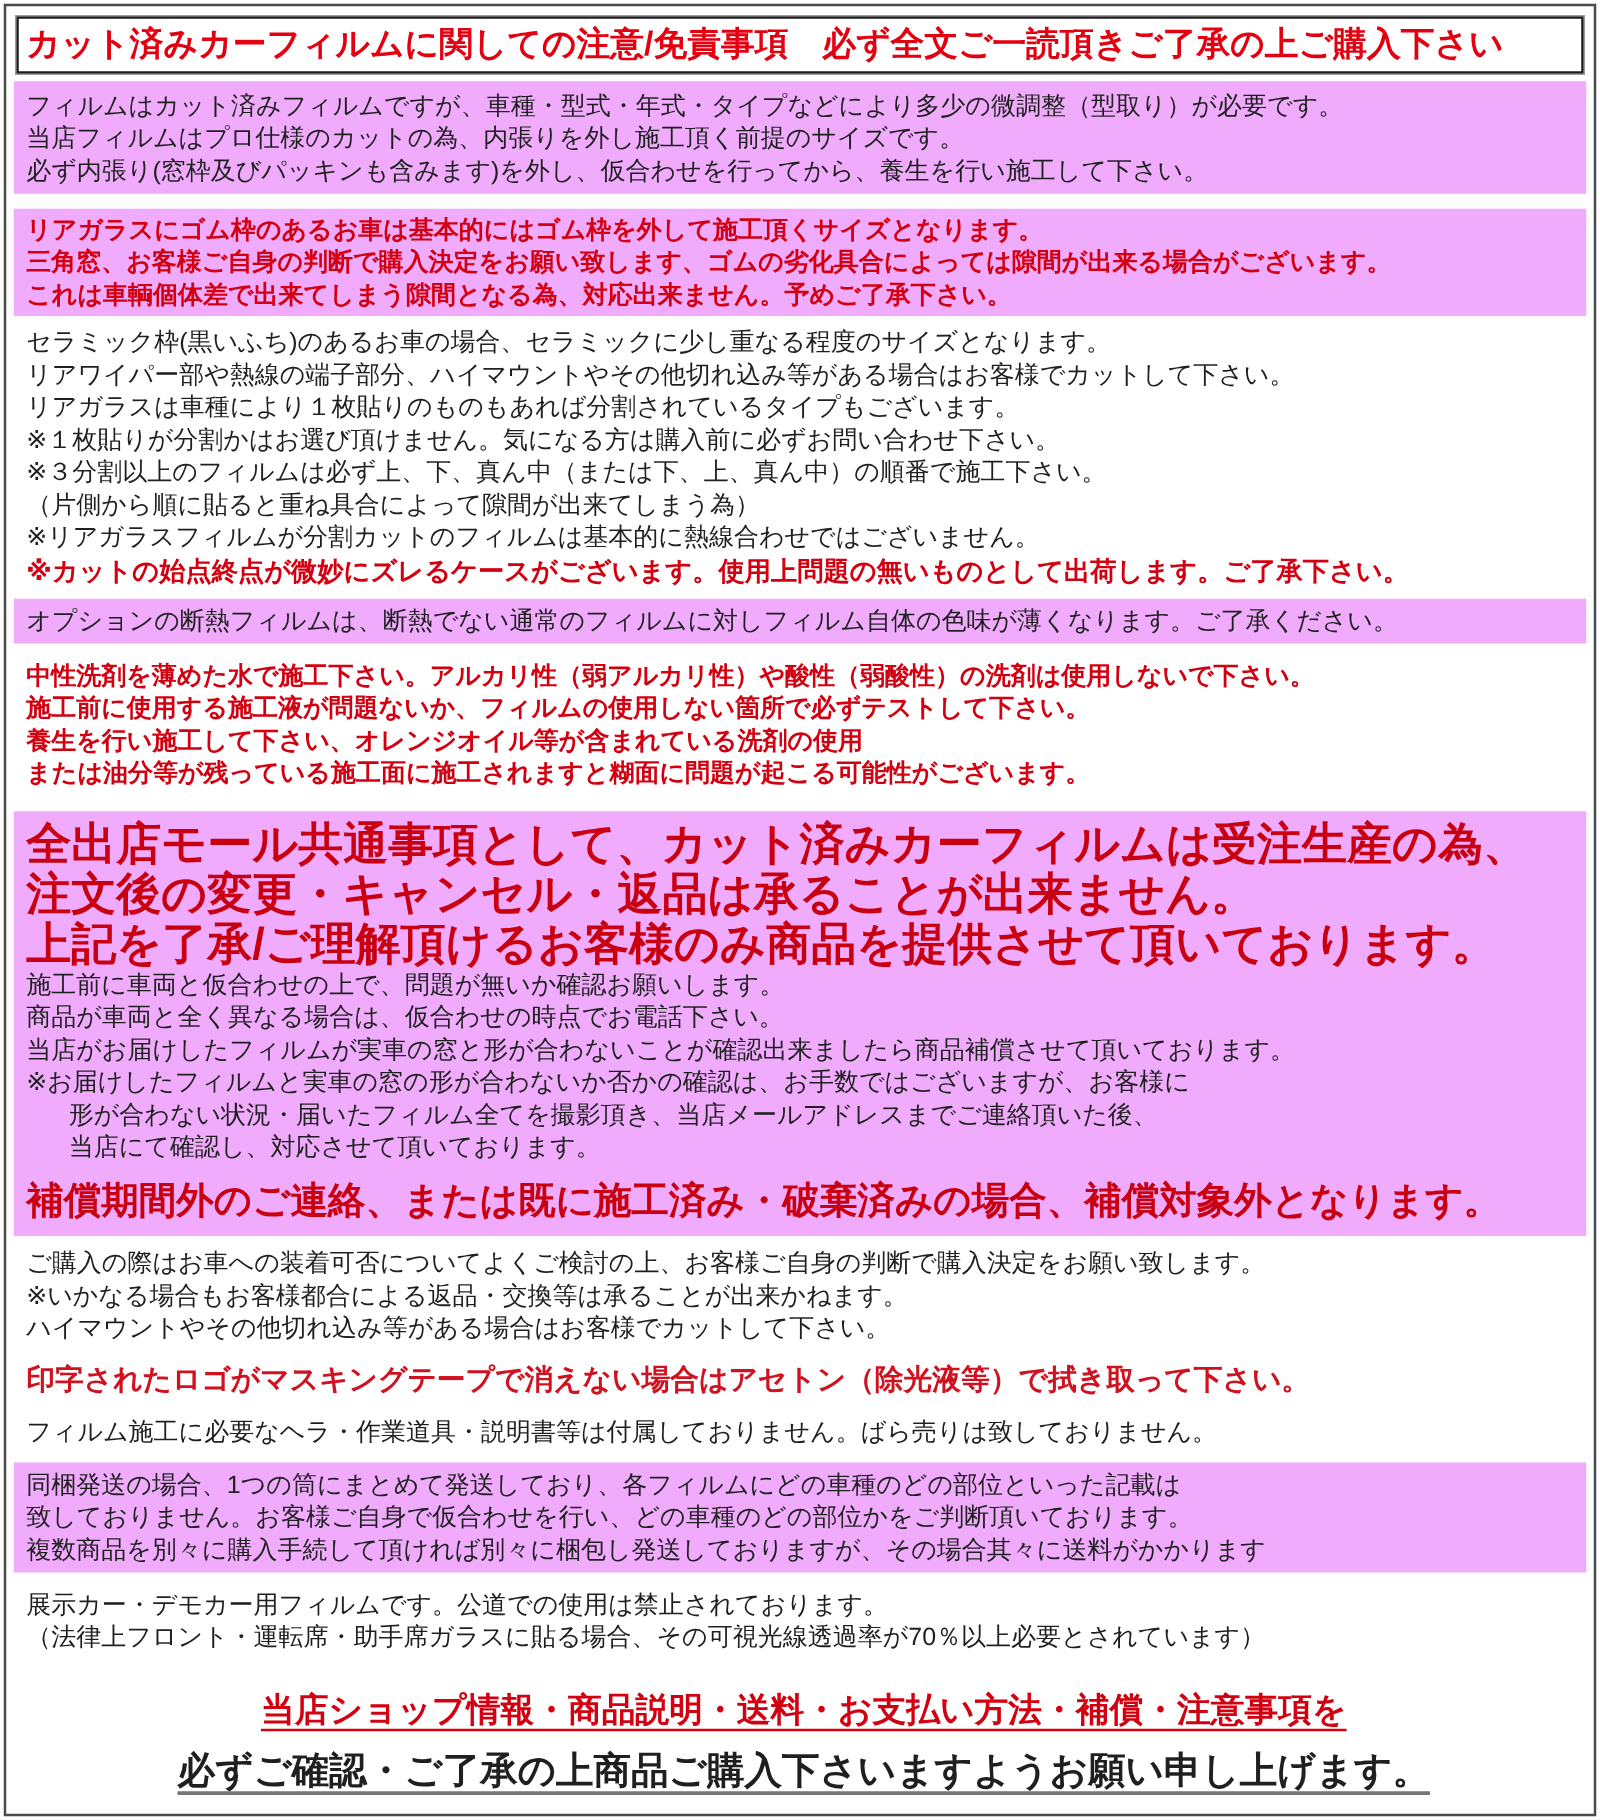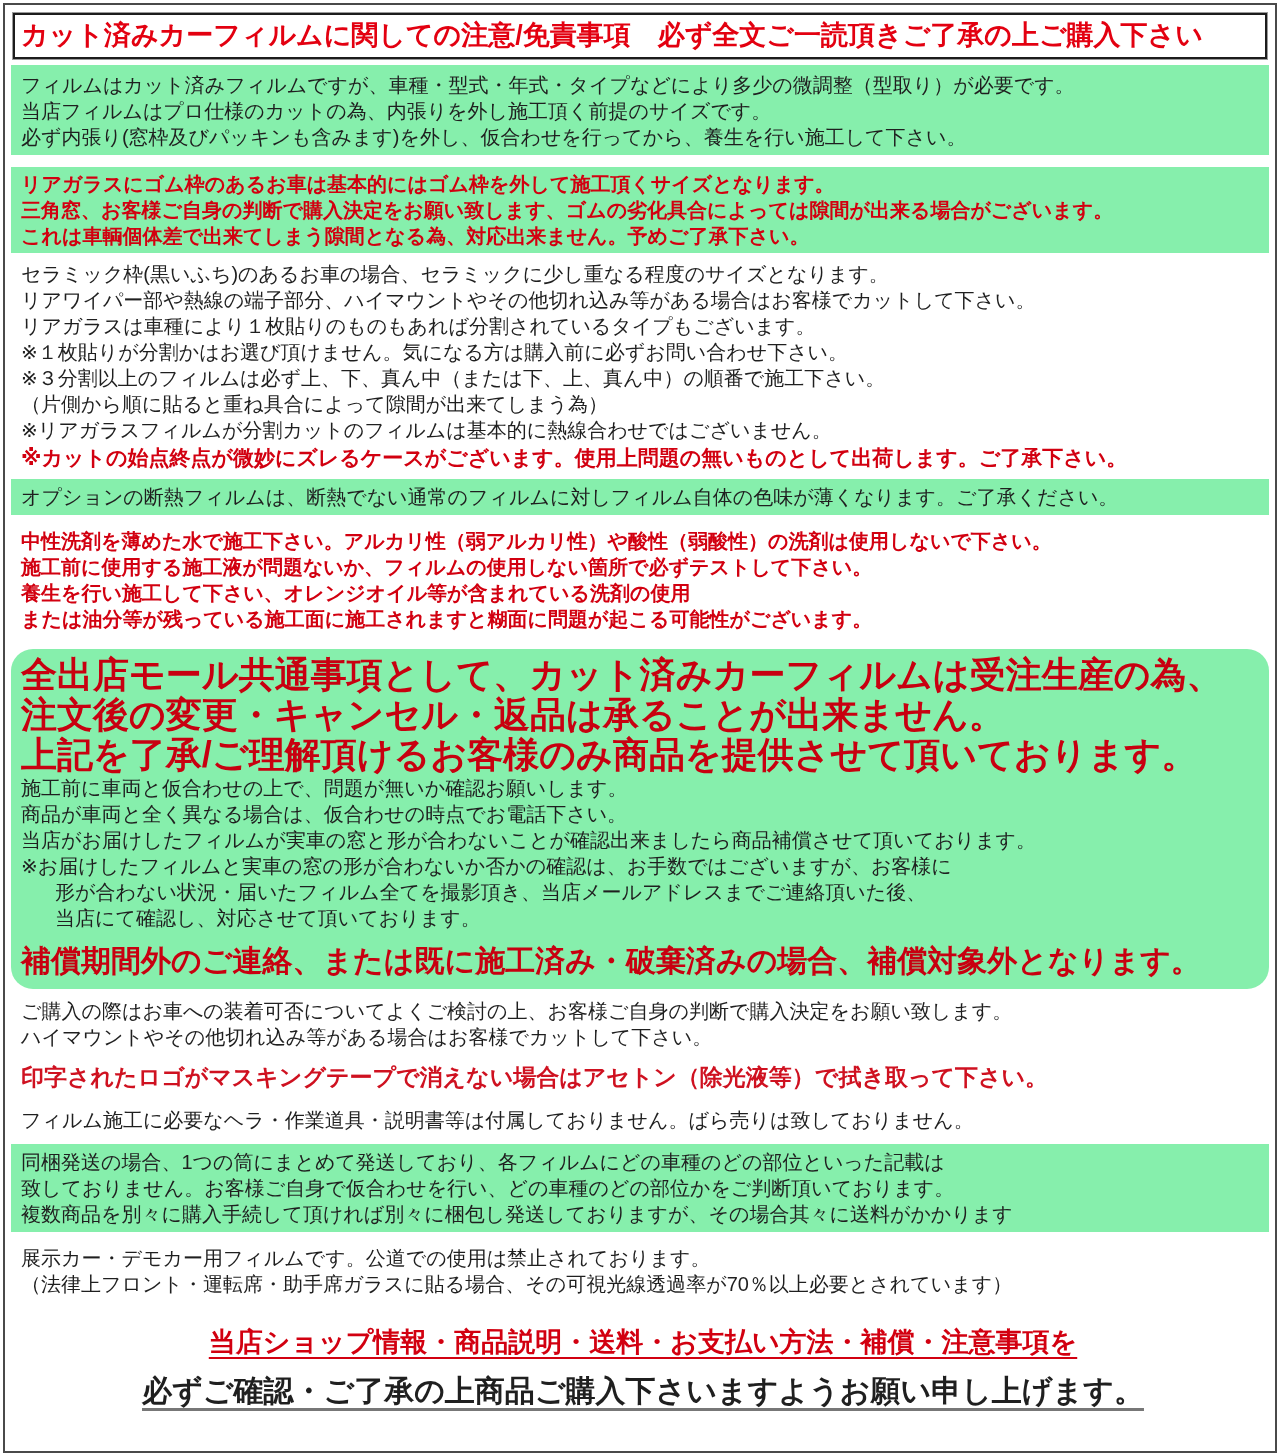--- a/index.html
+++ b/index.html
@@ -8,42 +8,42 @@
   .page{box-sizing:border-box;width:1274px;height:1450px;margin:3px;
         border:2px solid #4a4a4a;background:#ffffff;padding:4px 6px;}
   
   .title-box{box-sizing:border-box;margin:4px 2px 0 2px;border:2px solid #1c1c1c;
              outline:1px solid #9a9a9a;background:#ffffff;padding:5px 8px 5px 6px;
              height:46px;display:flex;align-items:center;}
   .title-box .t{font-size:27px;font-weight:bold;color:#e30010;white-space:nowrap;
                 letter-spacing:0;line-height:1.1;text-align:right;}
   
   .section{box-sizing:border-box;padding:4px 4px 4px 10px;}
-  .bg-pink{background:#86efac;}
+  .bg-pink{background:#f0abfc;}
   .bg-white{background:#ffffff;}
   .t{white-space:nowrap;}
   .t-body-black{font-size:20px;line-height:26px;color:#1f1f1f;}
   .t-body-red{font-size:20px;line-height:26px;font-weight:bold;color:#d20010;}
   .t-alert-red{font-size:21px;line-height:30px;font-weight:bold;color:#d20010;}
   .t-big-red{font-size:36px;line-height:40px;font-weight:bold;color:#c80010;}
   .t-warranty{font-size:30px;line-height:36px;font-weight:bold;color:#c80010;margin-top:12px;}
   .t-logo-note{font-size:23px;line-height:30px;font-weight:bold;color:#cf1120;}
   .t-footer-red{font-size:27px;line-height:34px;font-weight:bold;color:#d20010;
                 text-decoration:underline;text-underline-offset:6px;}
   .t-footer-black{font-size:30px;line-height:40px;font-weight:bold;color:#1f1f1f;
                   text-decoration:underline;text-decoration-color:#777;text-underline-offset:7px;}
   .indent{padding-left:34px;}
   .center{text-align:center;}
   
   .sec-film-intro{margin-top:6px;padding-top:7px;padding-bottom:5px;}
   .sec-rubber-frame{margin-top:12px;padding-top:4px;padding-bottom:4px;}
   .sec-ceramic{padding-top:8px;padding-bottom:6px;}
   .sec-insulation{padding-top:5px;padding-bottom:5px;}
   .sec-detergent{padding-top:13px;padding-bottom:13px;}
-  .sec-mall-common{margin-top:4px;padding-top:6px;padding-bottom:10px;border-radius:22px;}
+  .sec-mall-common{margin-top:4px;padding-top:6px;padding-bottom:10px;}
   .sec-mall-common .t-body-black:first-of-type{margin-top:4px;}
   .sec-purchase-decision{padding-top:9px;padding-bottom:4px;}
   .sec-printed-logo{margin-top:4px;}
   .sec-tools{margin-top:7px;}
   .sec-bundled-shipping{margin-top:7px;padding-top:5px;padding-bottom:5px;}
   .sec-display-car{margin-top:9px;}
   .sec-footer{margin-top:20px;}
   .sec-footer .t-footer-black{margin-top:12px;}
 </style>
 </head>
@@ -90,20 +90,21 @@
         <div class="t t-body-black">施工前に車両と仮合わせの上で、問題が無いか確認お願いします。</div>
         <div class="t t-body-black">商品が車両と全く異なる場合は、仮合わせの時点でお電話下さい。</div>
         <div class="t t-body-black">当店がお届けしたフィルムが実車の窓と形が合わないことが確認出来ましたら商品補償させて頂いております。</div>
         <div class="t t-body-black">※お届けしたフィルムと実車の窓の形が合わないか否かの確認は、お手数ではございますが、お客様に</div>
         <div class="t t-body-black indent">形が合わない状況・届いたフィルム全てを撮影頂き、当店メールアドレスまでご連絡頂いた後、</div>
         <div class="t t-body-black indent">当店にて確認し、対応させて頂いております。</div>
         <div class="t t-warranty">補償期間外のご連絡、または既に施工済み・破棄済みの場合、補償対象外となります。</div>
       </div>
       <div class="section bg-white sec-purchase-decision">
         <div class="t t-body-black">ご購入の際はお車への装着可否についてよくご検討の上、お客様ご自身の判断で購入決定をお願い致します。</div>
+        <div class="t t-body-black">※いかなる場合もお客様都合による返品・交換等は承ることが出来かねます。</div>
         <div class="t t-body-black">ハイマウントやその他切れ込み等がある場合はお客様でカットして下さい。</div>
       </div>
       <div class="section bg-white sec-printed-logo">
         <div class="t t-logo-note">印字されたロゴがマスキングテープで消えない場合はアセトン（除光液等）で拭き取って下さい。</div>
       </div>
       <div class="section bg-white sec-tools">
         <div class="t t-body-black">フィルム施工に必要なヘラ・作業道具・説明書等は付属しておりません。ばら売りは致しておりません。</div>
       </div>
       <div class="section bg-pink sec-bundled-shipping">
         <div class="t t-body-black">同梱発送の場合、1つの筒にまとめて発送しており、各フィルムにどの車種のどの部位といった記載は</div>

